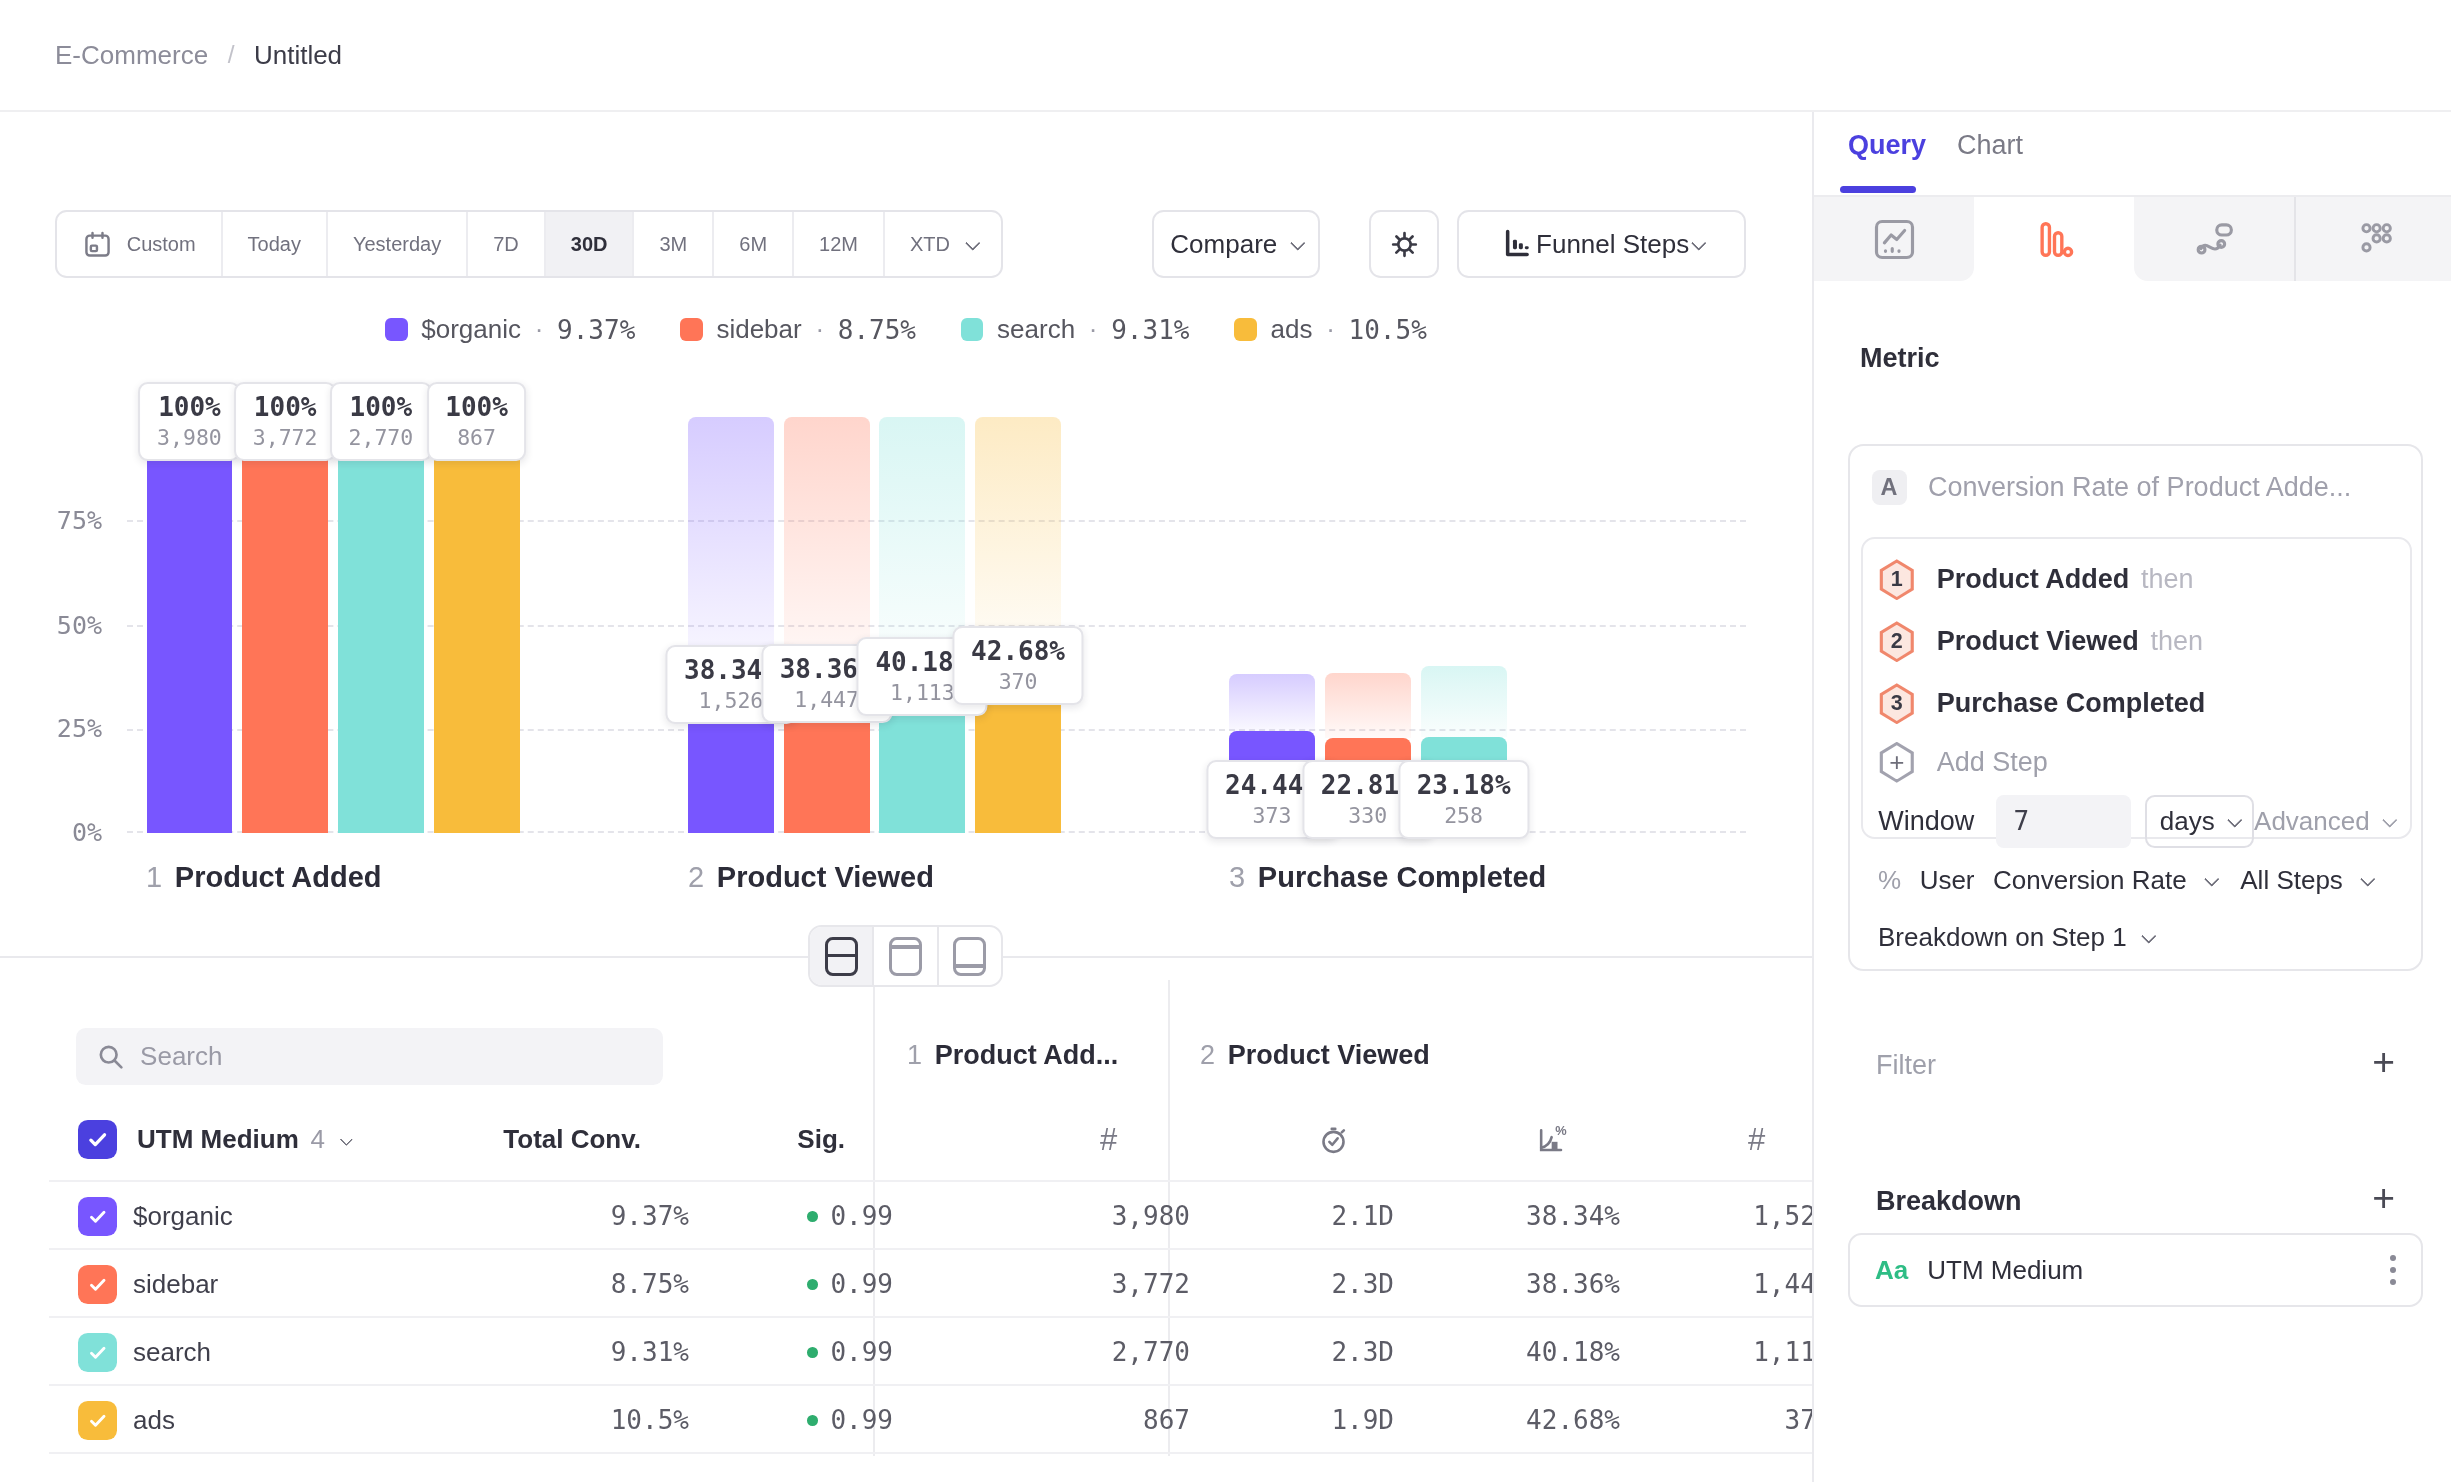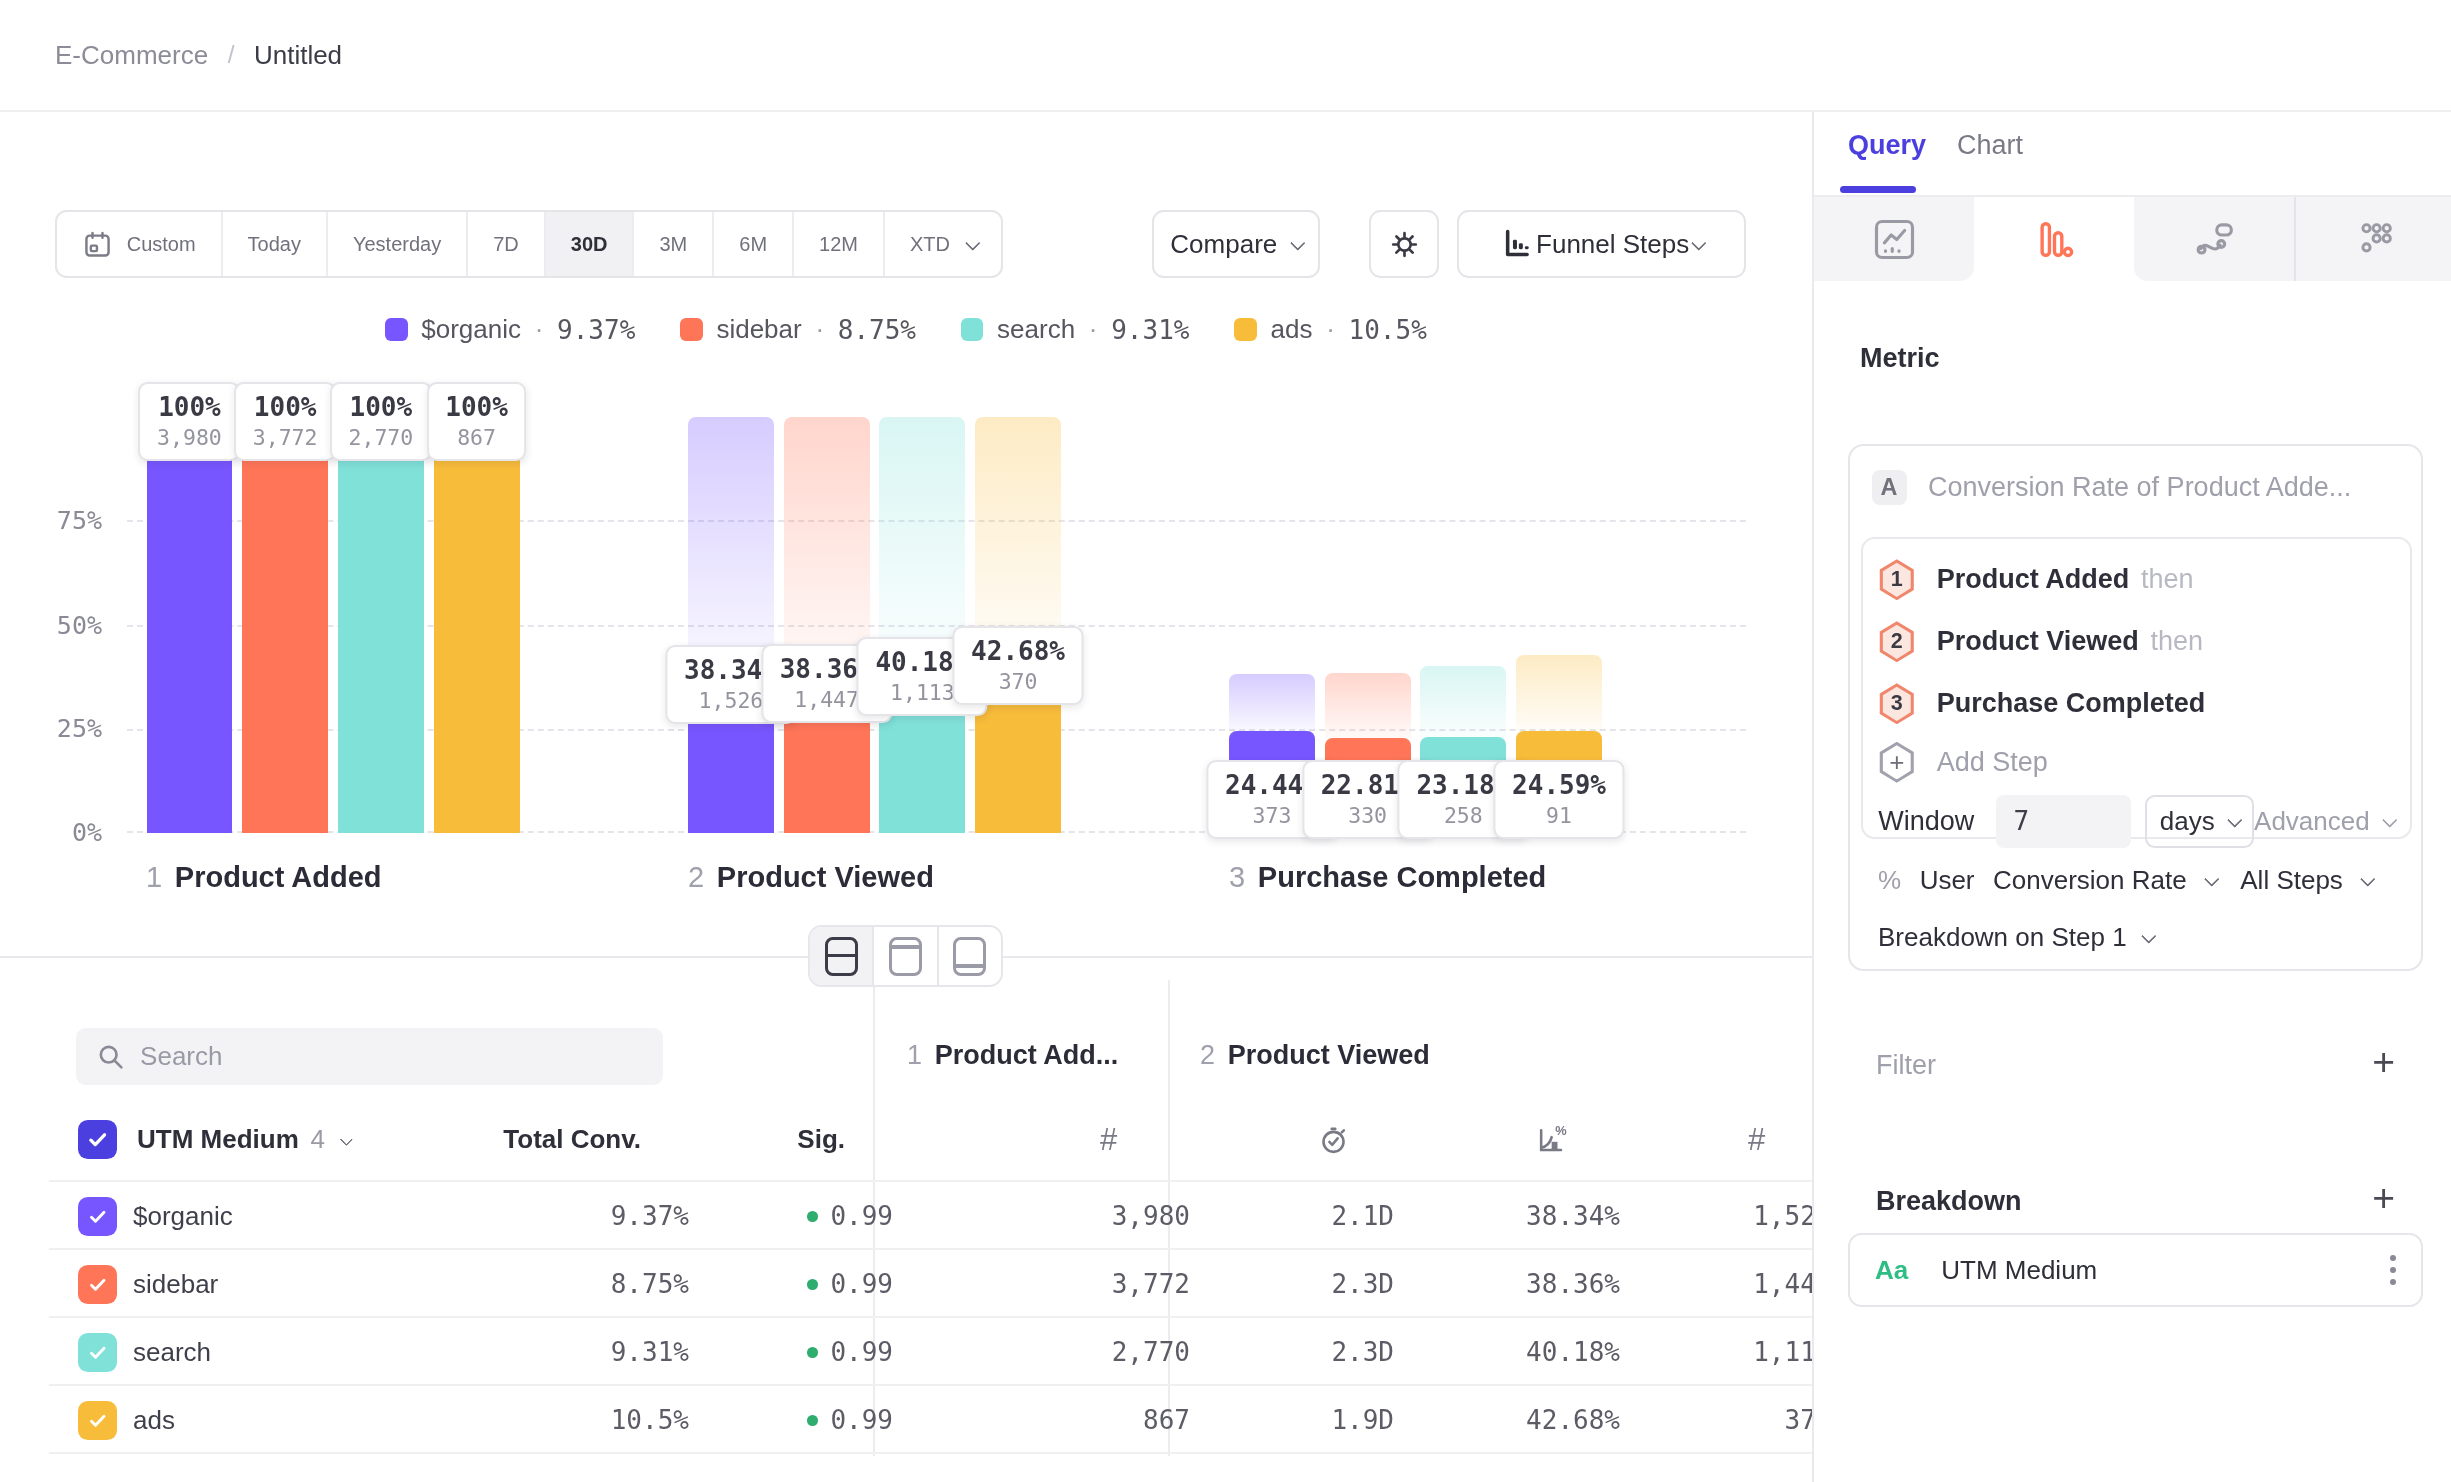--- a/index.html
+++ b/index.html
@@ -144,21 +144,21 @@
   .measure-row { position:absolute; left:28px; top:419px; display:flex; align-items:center; gap:18.5px;
                  font-size:26px; color:#2F2F3A; font-weight:500; }
   .measure-row .pctg { color:#9FA0AB; font-weight:400; }
   .bo-row { position:absolute; left:28px; top:476px; display:flex; align-items:center; gap:15.6px;
             font-size:26px; color:#2F2F3A; font-weight:500; }
   .side-row { position:absolute; left:46px; right:57px; display:flex; align-items:flex-end; justify-content:space-between;margin-left:16px; }
   .plus { font-size:39px; font-weight:300; color:#4A4A55; line-height:39px; }
   .filter-lab { font-size:27px; font-weight:500; color:#9FA0AB; }
   .breakdown-lab { font-size:27px; font-weight:700; color:#2F2F3A; }
   .utm-card { position:absolute; left:34px; top:1121px; width:575px; height:74px; border:2px solid #E6E6EA;
-              border-radius:13.7px; display:flex; align-items:center; padding:0 25px; gap:33px; }
+              border-radius:13.7px; display:flex; align-items:center; padding:0 25px; gap:19px; }
   .aa { color:#2EBD85; font-size:26px; font-weight:600; }
   .utm-name { font-size:26px; font-weight:500; color:#2F2F3A; }
   .kebab { margin-left:auto; display:flex; flex-direction:column; gap:5.9px; }
   .kebab i { width:5.9px; height:5.9px; border-radius:50%; background:#8A8A96; }
 </style>
 </head>
 <body>
 
 <div class="app">
 
@@ -334,28 +334,20 @@
           </div>
       </div>
       <div class="bar-col">
         <div class="bar-ghost" style="bottom: 23.18%; height: 17%; background: linear-gradient(rgba(128, 225, 217, 0.3), rgba(128, 225, 217, 0.04));"></div>
           <div class="bar-solid" style="height: 23.18%; background: rgb(128, 225, 217);"></div>
         <div class="bar-card" style="top: 343px;">
             <div class="pct mono">23.18%</div>
             <div class="cnt mono">258</div>
           </div>
       </div>
-      <div class="bar-col">
-        <div class="bar-ghost" style="bottom: 24.59%; height: 18.09%; background: linear-gradient(rgba(248, 188, 59, 0.3), rgba(248, 188, 59, 0.04));"></div>
-          <div class="bar-solid" style="height: 24.59%; background: rgb(248, 188, 59);"></div>
-        <div class="bar-card" style="top: 343px;">
-            <div class="pct mono">24.59%</div>
-            <div class="cnt mono">91</div>
-          </div>
-      </div>
     </div>
   </div>
 
   <div class="step-label" style="left:146px">
     <span class="n">1</span>
       <span class="t">Product Added</span>
   </div>
   <div class="step-label" style="left:688px">
     <span class="n">2</span>
       <span class="t">Product Viewed</span>

